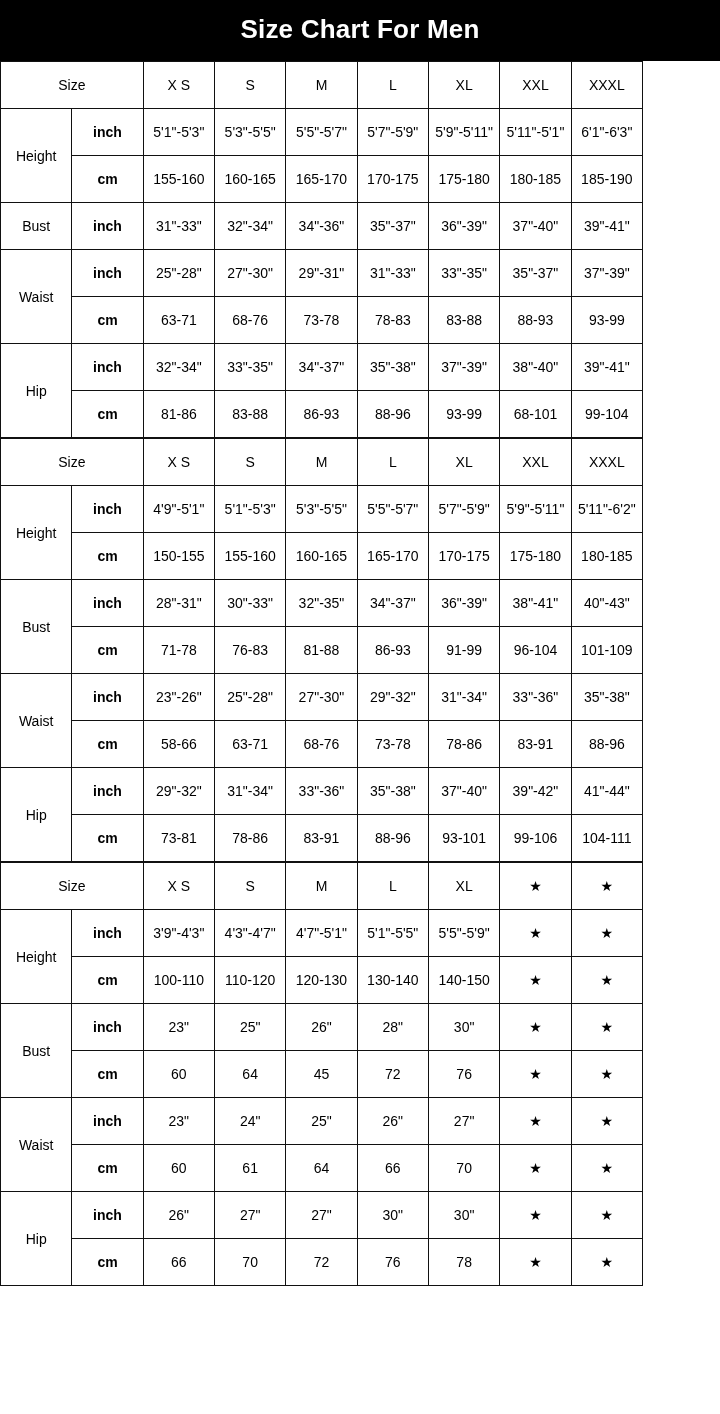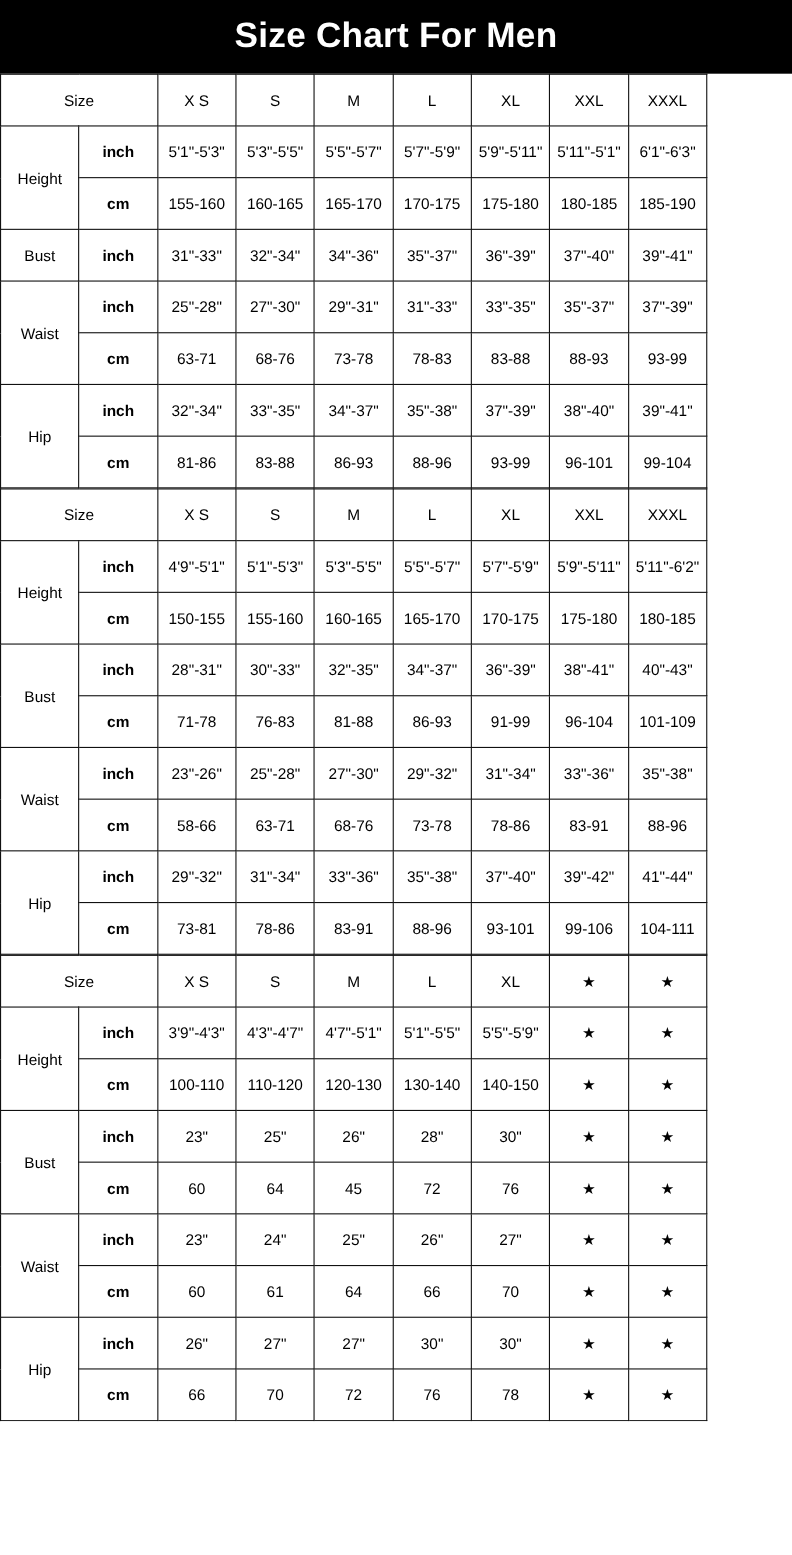--- a/index.html
+++ b/index.html
@@ -13,21 +13,21 @@
     color: #000000;
     -webkit-font-smoothing: antialiased;
   }
   .chart-block {
     width: 720px;
   }
   .chart-title {
     background: #000000;
     color: #ffffff;
     text-align: center;
-    font-size: 32px;
+    font-size: 26px;
     font-weight: bold;
     padding: 14px 0 16px 0;
     letter-spacing: 0.2px;
   }
   table.size-table {
     width: 643px;
     border-collapse: collapse;
     table-layout: fixed;
   }
   table.size-table td {
@@ -145,21 +145,21 @@
             <td class="val">38"-40"</td>
             <td class="val">39"-41"</td>
           </tr>
           <tr>
             <td class="unit-cell">cm</td>
             <td class="val">81-86</td>
             <td class="val">83-88</td>
             <td class="val">86-93</td>
             <td class="val">88-96</td>
             <td class="val">93-99</td>
-            <td class="val">96-101</td>
+            <td class="val">68-101</td>
             <td class="val">99-104</td>
           </tr>
         </tbody>
       </table>
     </div>
     <div class="chart-block">
       <table class="size-table">
         <tbody>
           <tr>
             <td class="size-head-label" colspan="2">Size</td>

